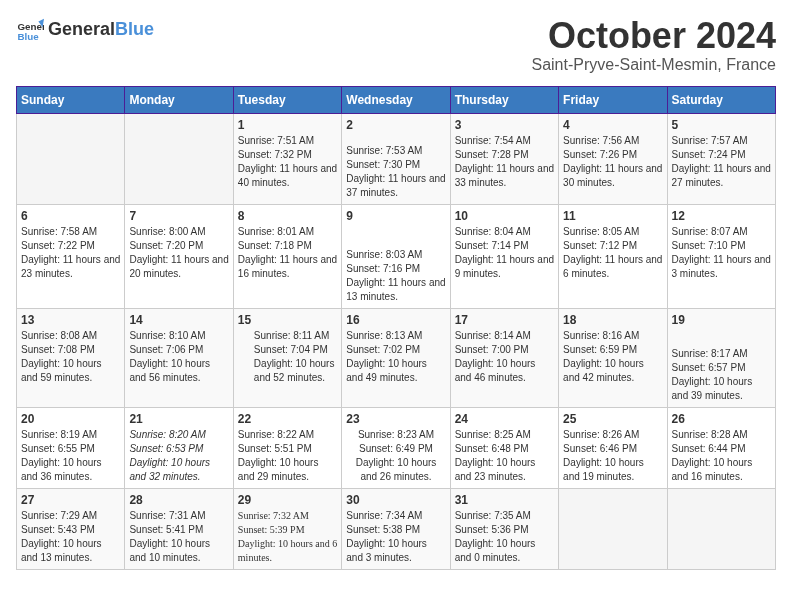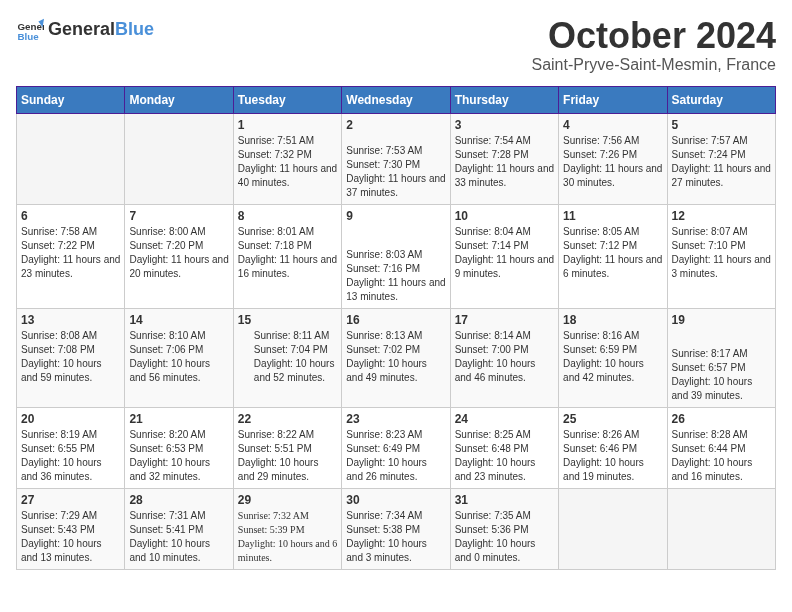--- a/index.html
+++ b/index.html
@@ -253,33 +253,33 @@
       </tr>
       <tr>
         <td>
           <span class="day-number">20</span>
           <div class="day-info" style="white-space: pre-line;">Sunrise: 8:19 AM
 Sunset: 6:55 PM
 Daylight: 10 hours and 36 minutes.</div>
         </td>
         <td>
           <span class="day-number">21</span>
-          <div class="day-info" style="white-space: pre-line;">Sunrise: 8:20 AM
+          <div class="day-info" style="white-space: pre-line; font-style: italic;">Sunrise: 8:20 AM
 Sunset: 6:53 PM
 Daylight: 10 hours and 32 minutes.</div>
         </td>
         <td>
           <span class="day-number">22</span>
           <div class="day-info" style="white-space: pre-line;">Sunrise: 8:22 AM
 Sunset: 5:51 PM
 Daylight: 10 hours and 29 minutes.</div>
         </td>
         <td>
           <span class="day-number">23</span>
-          <div class="day-info" style="white-space: pre-line;">Sunrise: 8:23 AM
+          <div class="day-info" style="white-space: pre-line; text-align: center;">Sunrise: 8:23 AM
 Sunset: 6:49 PM
 Daylight: 10 hours and 26 minutes.</div>
         </td>
         <td>
           <span class="day-number">24</span>
           <div class="day-info" style="white-space: pre-line;">Sunrise: 8:25 AM
 Sunset: 6:48 PM
 Daylight: 10 hours and 23 minutes.</div>
         </td>
         <td>

